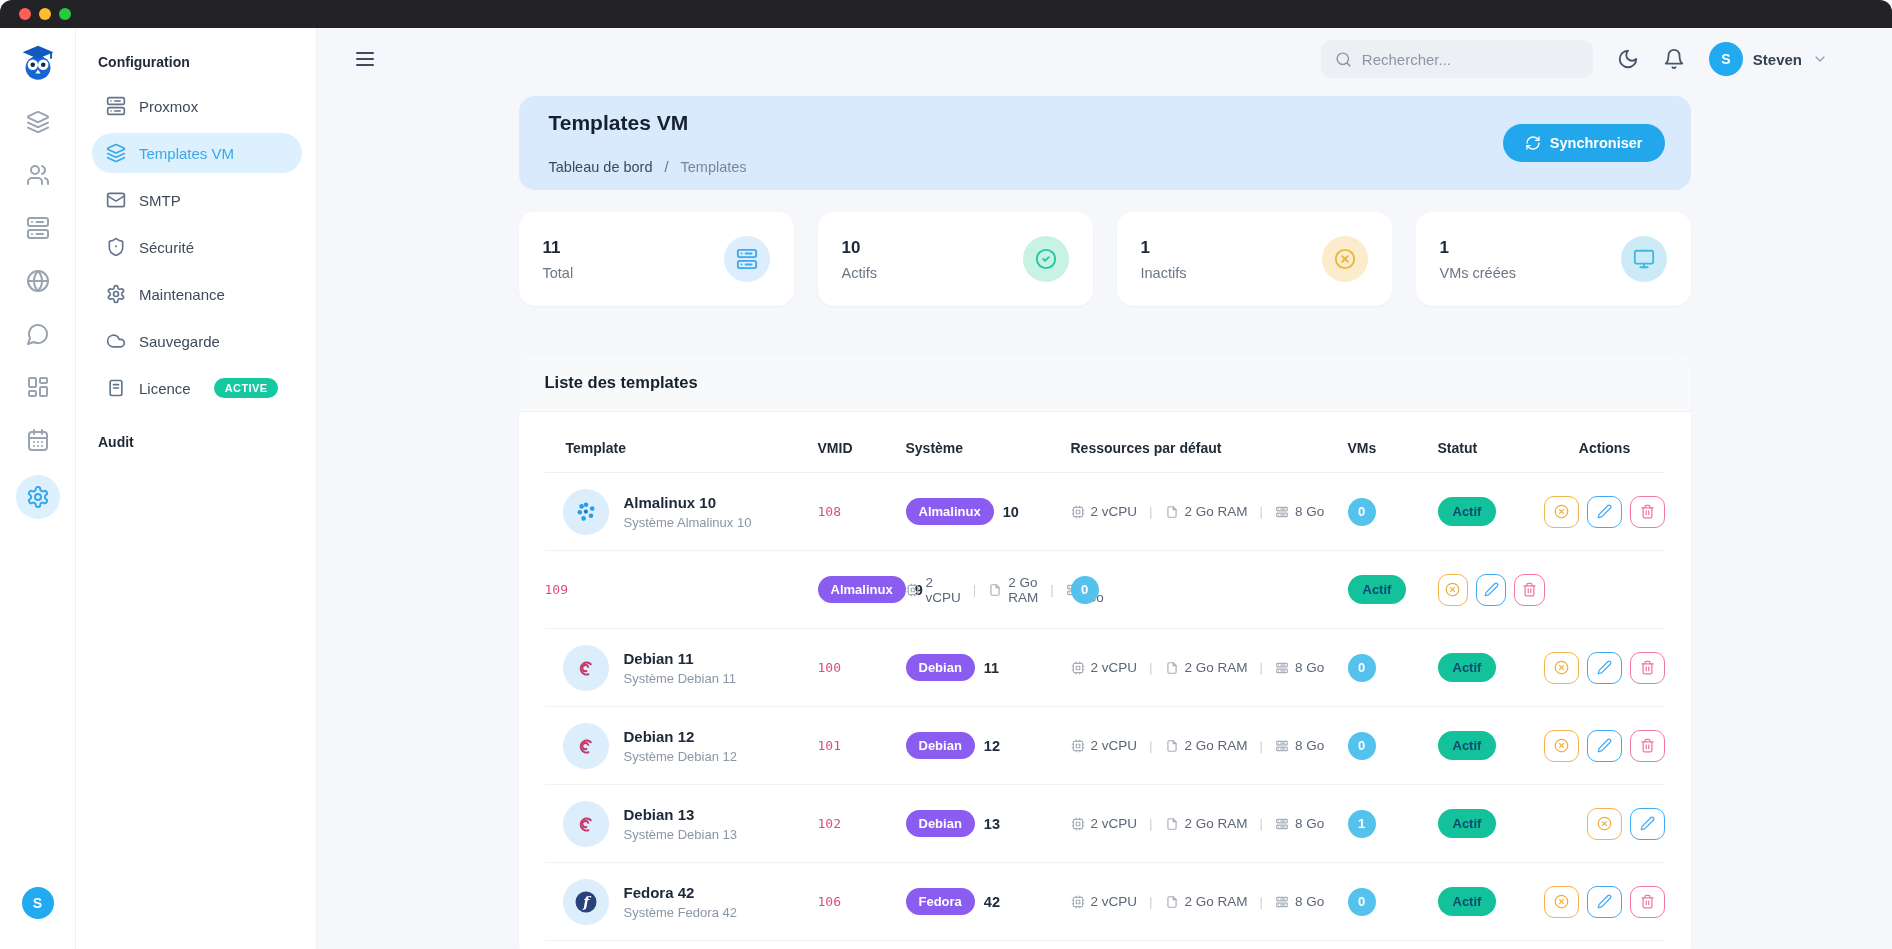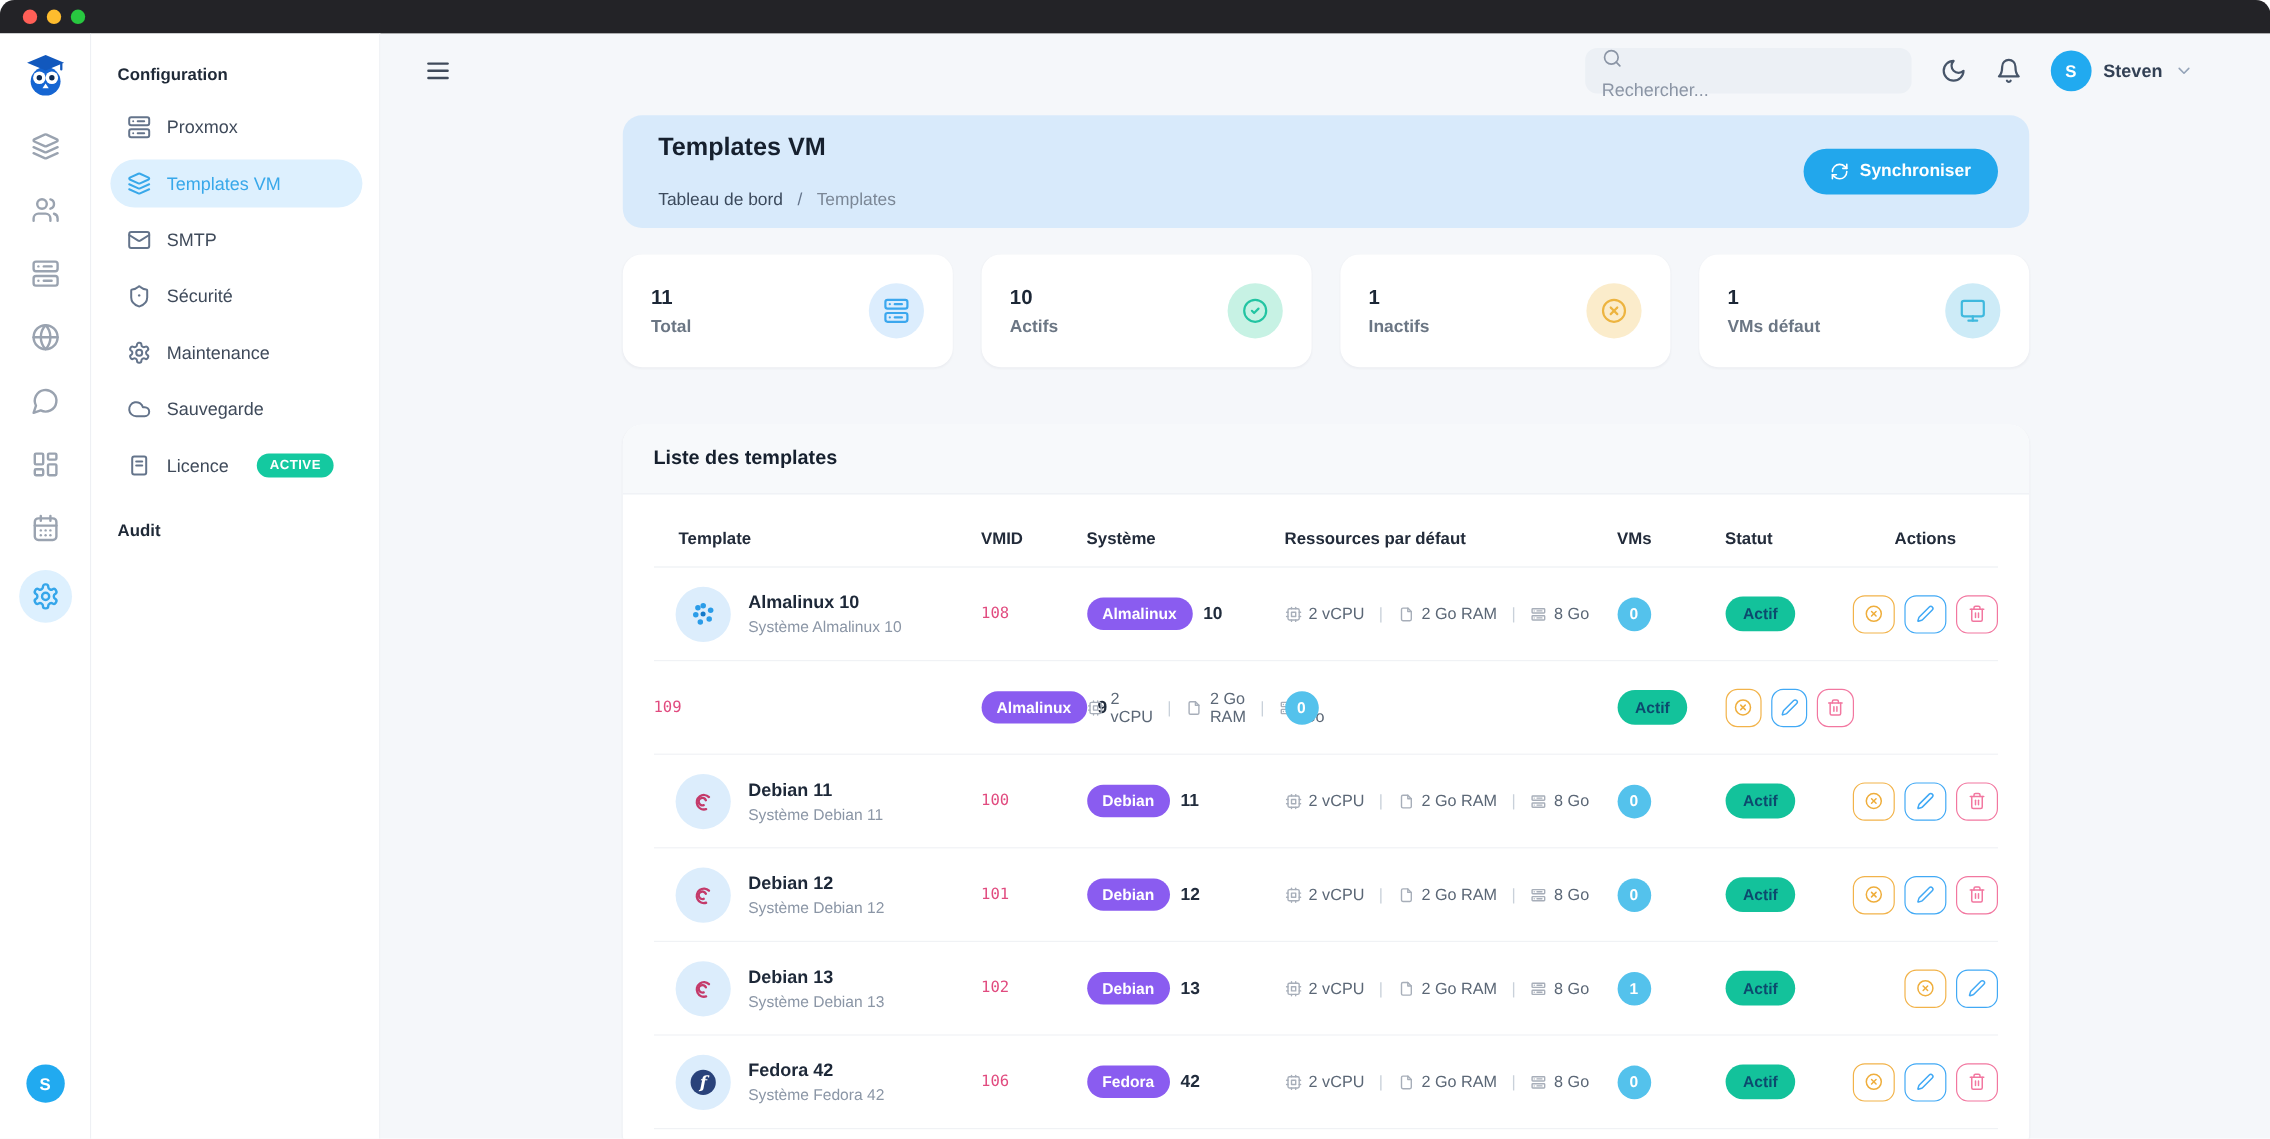--- a/index.html
+++ b/index.html
@@ -34,21 +34,21 @@
   .sb-item.active { background:#ddf0fe; color:#38a8ea; }
   .sb-item.active .icon { color:#38a8ea; }
   .sb-badge { margin-left:10px; background:#14c9a0; color:#fff; font-size:11px; font-weight:bold; letter-spacing:.4px; padding:4px 11px; border-radius:999px; }
 
   
   .main { flex:1; display:flex; flex-direction:column; min-width:0; }
   .topbar { height:62px; display:flex; align-items:center; padding:0 64px 0 36px; flex:0 0 auto; }
   .hamburger { width:24px; height:24px; color:#3f4a5a; cursor:pointer; }
   .hamburger svg { width:24px; height:24px; }
   .topbar-right { margin-left:auto; display:flex; align-items:center; gap:24px; }
-  .searchbox { width:272px; height:38px; background:#ecf0f5; border-radius:10px; display:flex; align-items:flex-start; padding:0 14px; gap:10px;flex-direction:column; }
+  .searchbox { width:272px; height:38px; background:#ecf0f5; border-radius:10px; display:flex; align-items:center; padding:0 14px; gap:10px; }
   .searchbox .icon { width:17px; height:17px; color:#8b95a5; }
   .searchbox .icon svg { width:17px; height:17px; }
   .searchbox input { border:none; outline:none; background:transparent; font-size:15px; color:#334155; width:100%; font-family:"Liberation Sans",sans-serif; }
   .searchbox input::placeholder { color:#8b95a5; }
   .top-icon { width:22px; height:22px; color:#475569; cursor:pointer; }
   .top-icon svg { width:22px; height:22px; }
   .user-chip { display:flex; align-items:center; gap:10px; cursor:pointer; }
   .user-avatar { width:34px; height:34px; border-radius:50%; background:#21aaf0; color:#fff; font-weight:bold; font-size:14px; display:flex; align-items:center; justify-content:center; }
   .user-name { font-size:15px; font-weight:bold; color:#334155; }
   .user-chip .chev { width:16px; height:16px; color:#94a3b8; }
@@ -64,21 +64,21 @@
   .bc-sep { color:#64748b; }
   .bc-current { color:#7b8796; }
   .sync-btn { display:flex; align-items:center; gap:9px; background:#22a7ec; border:none; color:#fff; font-size:14.5px; font-weight:bold; font-family:"Liberation Sans",sans-serif; padding:11px 22px; border-radius:999px; cursor:pointer; }
   .sync-btn .icon { width:16px; height:16px; }
   .sync-btn .icon svg { width:16px; height:16px; }
 
   
   .stats { display:grid; grid-template-columns:repeat(4,1fr); gap:24px; margin-top:22px; }
   .stat-card { background:#fff; border-radius:16px; padding:20px 24px; height:94px; display:flex; align-items:center; justify-content:space-between; box-shadow:0 1px 2px rgba(15,23,42,.04); }
   .stat-value { font-size:17px; font-weight:bold; color:#1c2736; }
-  .stat-label { font-size:14.5px; color:#6b7684; margin-top:7px;font-weight:bold; }
+  .stat-label { font-size:14.5px; color:#6b7684; margin-top:7px; }
   .stat-icon { width:46px; height:46px; border-radius:50%; display:flex; align-items:center; justify-content:center; }
   .stat-icon svg { width:22px; height:22px; }
   .stat-icon.blue { background:#dcedfd; color:#3ba7ee; }
   .stat-icon.teal { background:#c7f2e4; color:#23c4a2; }
   .stat-icon.amber { background:#fbeccb; color:#edb440; }
   .stat-icon.cyan { background:#cdebf7; color:#3fb9de; }
 
   
   .table-card { background:#fff; border-radius:16px; margin-top:48px; box-shadow:0 1px 2px rgba(15,23,42,.04); overflow:hidden; }
   .table-band { background:#f7f9fb; border-bottom:1px solid #eef1f4; padding:19px 26px; }
@@ -365,21 +365,21 @@
                 <svg viewBox="0 0 24 24" fill="none" stroke="currentColor" stroke-width="2" stroke-linecap="round" stroke-linejoin="round">
                   <circle cx="12" cy="12" r="10"></circle>
                   <path d="m15 9-6 6"></path>
                   <path d="m9 9 6 6"></path>
                 </svg>
               </div>
             </div>
             <div class="stat-card">
               <div>
                 <div class="stat-value">1</div>
-                <div class="stat-label">VMs défaut</div>
+                <div class="stat-label">VMs créées</div>
               </div>
               <div class="stat-icon cyan">
                 <svg viewBox="0 0 24 24" fill="none" stroke="currentColor" stroke-width="2" stroke-linecap="round" stroke-linejoin="round">
                   <rect width="20" height="14" x="2" y="3" rx="2"></rect>
                   <path d="M8 21h8"></path>
                   <path d="M12 17v4"></path>
                 </svg>
               </div>
             </div>
           </div>

